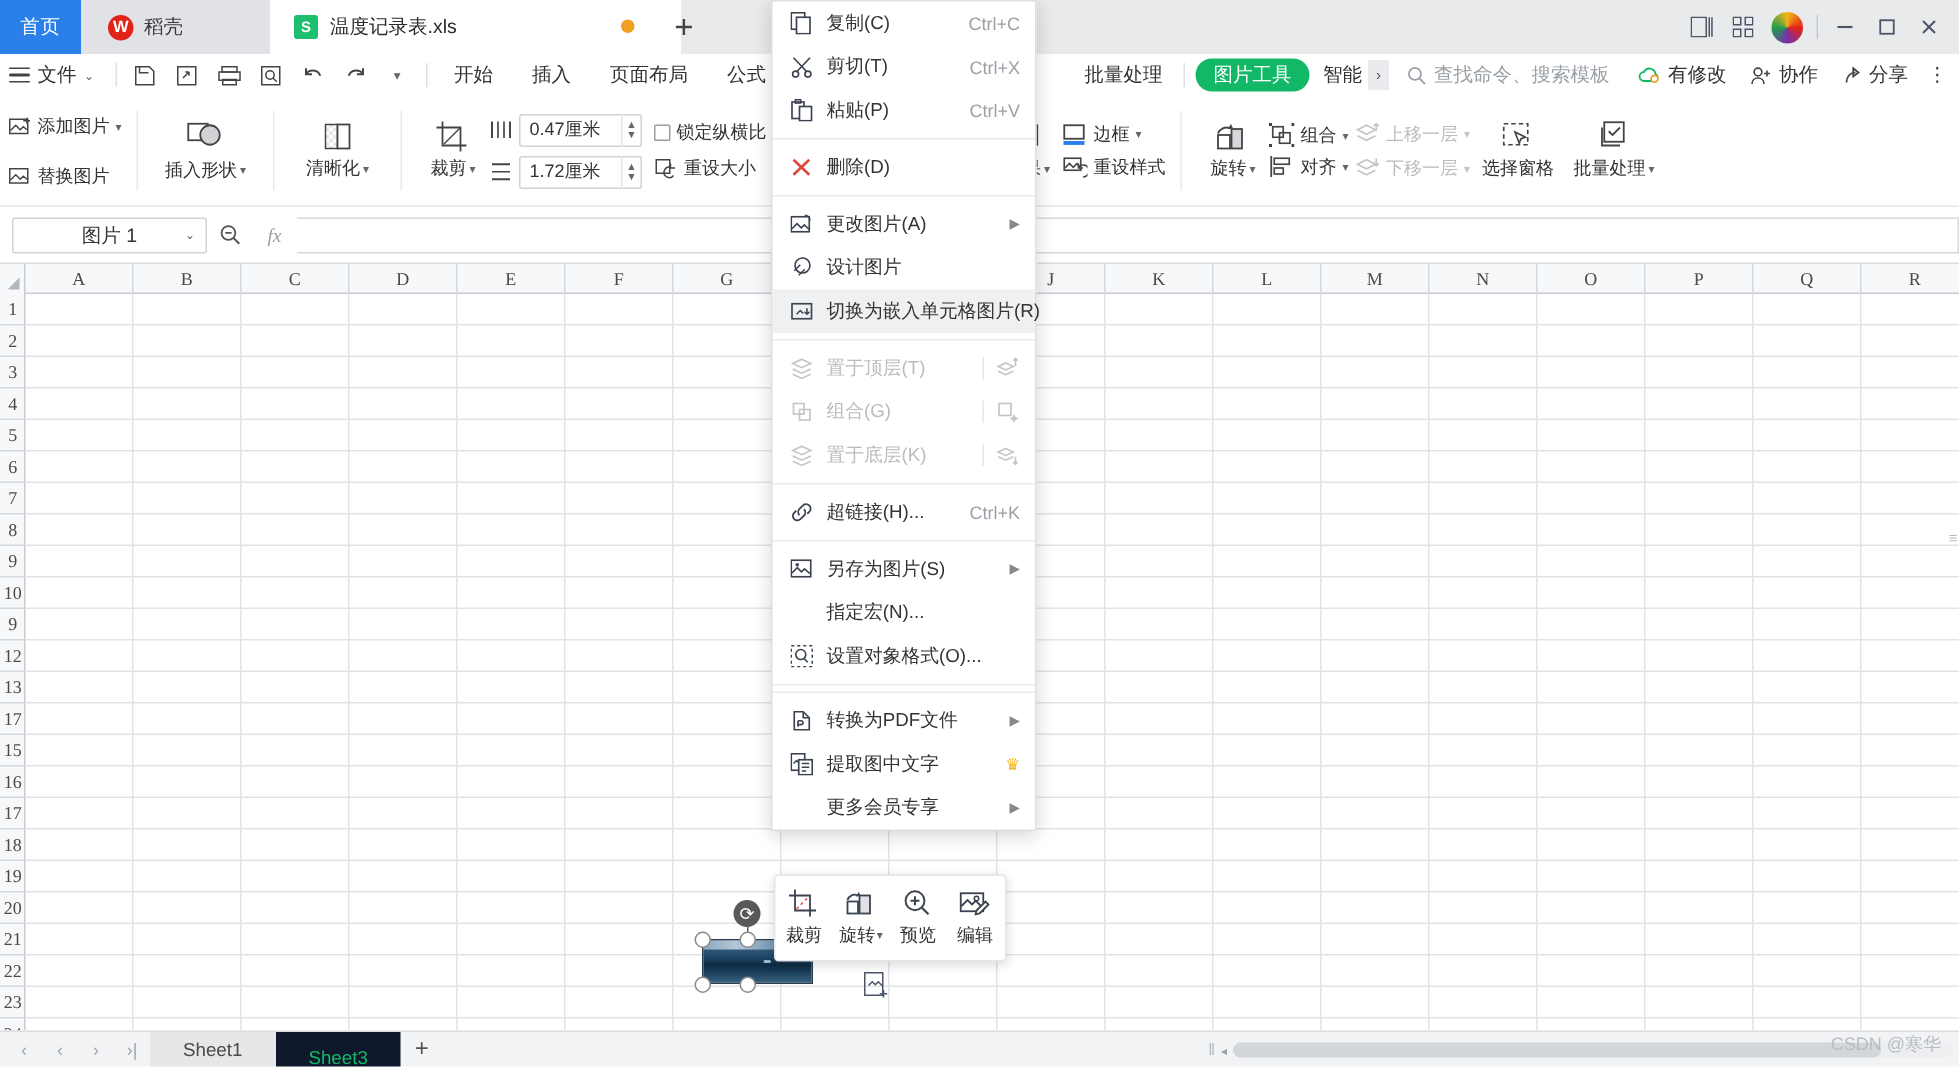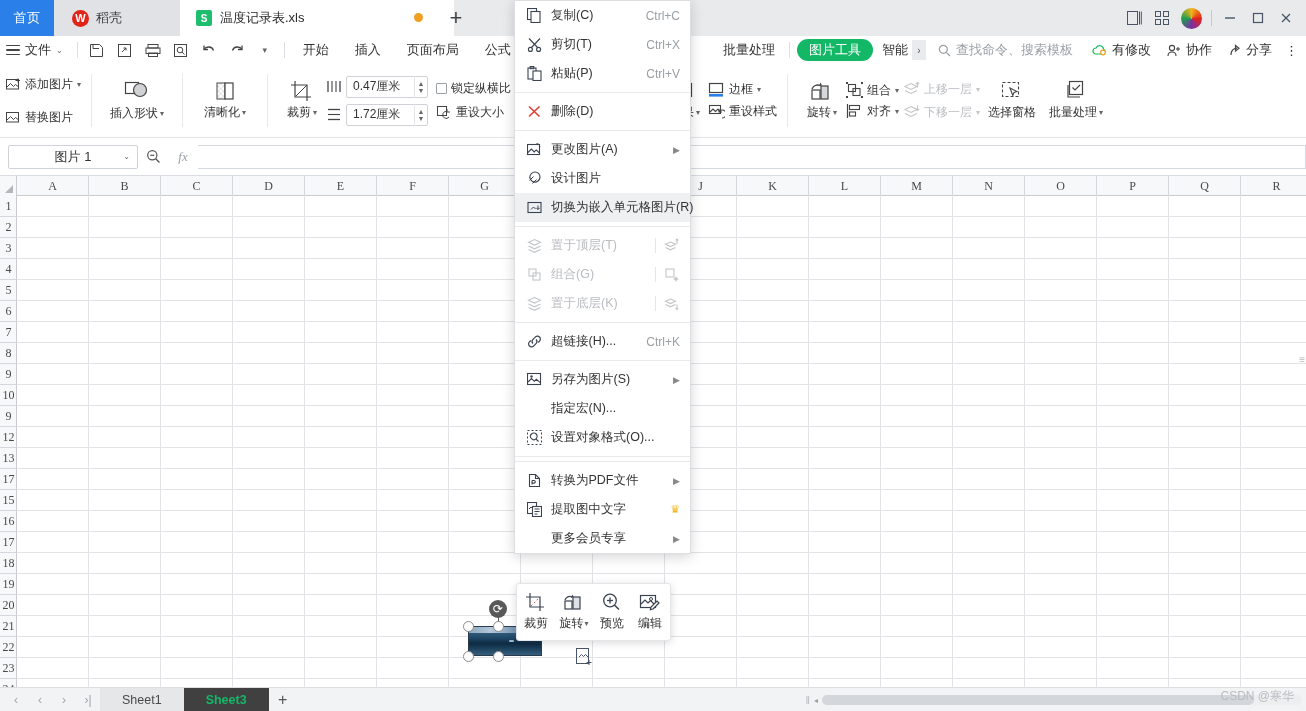--- a/index.html
+++ b/index.html
@@ -138,21 +138,21 @@
   .ci-vsep{ width:1px; height:15px; background:#e4e6e8; }
   .crown{ color:#f5b623; font-size:11px; margin-left:6px;}
 
   
   .botbar{ position:absolute; left:0; top:687px; width:1306px; height:24px; background:#f2f3f5;
            border-top:1px solid #dcdee1; display:flex; align-items:center; }
   .navbtns{ display:flex; align-items:center; padding-left:4px; gap:0;}
   .navb{ width:24px;height:24px;display:flex;align-items:center;justify-content:center;color:#a0a4a9;font-size:12px;}
   .sh{ height:24px; padding:0 22px; display:flex; align-items:center; font-size:12.5px; }
   .sh.inact{ background:#e6e7e9; color:#4a4a4a;}
-  .sh.act{ background:#404040; color:#12b866; font-weight:bold;}
+  .sh.act{ background:#0f172a; color:#12b866; font-weight:normal;align-items:flex-end;}
   .shplus{ width:28px;height:24px;display:flex;align-items:center;justify-content:center;color:#555;font-size:16px;}
   .hscroll{ position:absolute; right:4px; top:0; height:24px; display:flex; align-items:center; gap:4px;}
   .hs-grip{ color:#b5b9be; font-size:11px; }
   .hs-arrow{ color:#9aa0a6; font-size:8px; }
   .hs-track{ width:480px; height:10px; background:#eceef0; border-radius:5px; position:relative;}
   .hs-thumb{ position:absolute; left:0; top:0; width:432px; height:10px; background:#d3d6da; border-radius:5px;}
   .watermark{ position:absolute; right:12px; top:688px; font-size:12px; color:#b9bcc1; z-index:50;
               display:flex; align-items:center; gap:2px;}
   .vscroll{ position:absolute; right:0; top:176px; width:10px; height:511px; }
   .vs-grip{ position:absolute; right:1px; top:2px; color:#b5b9be; font-size:10px;}

